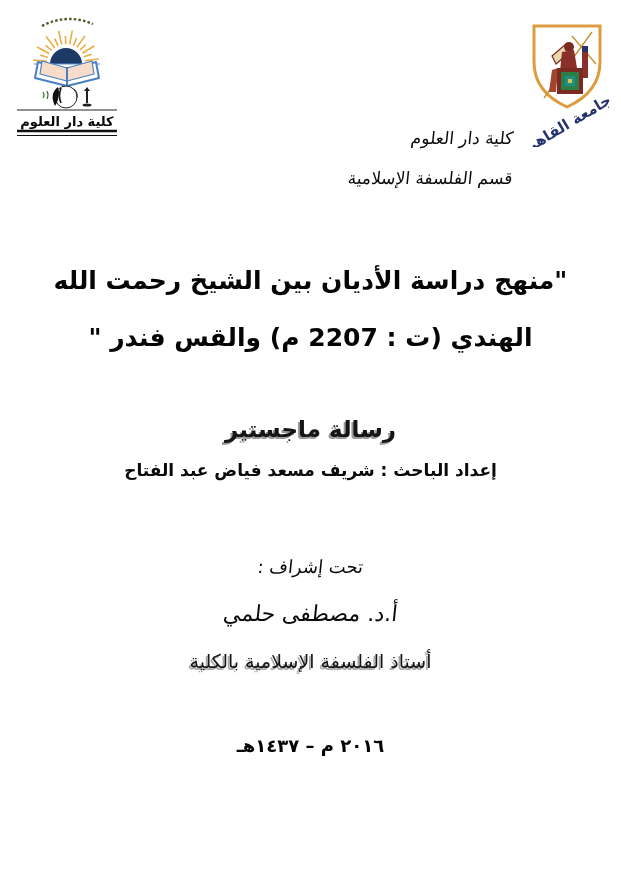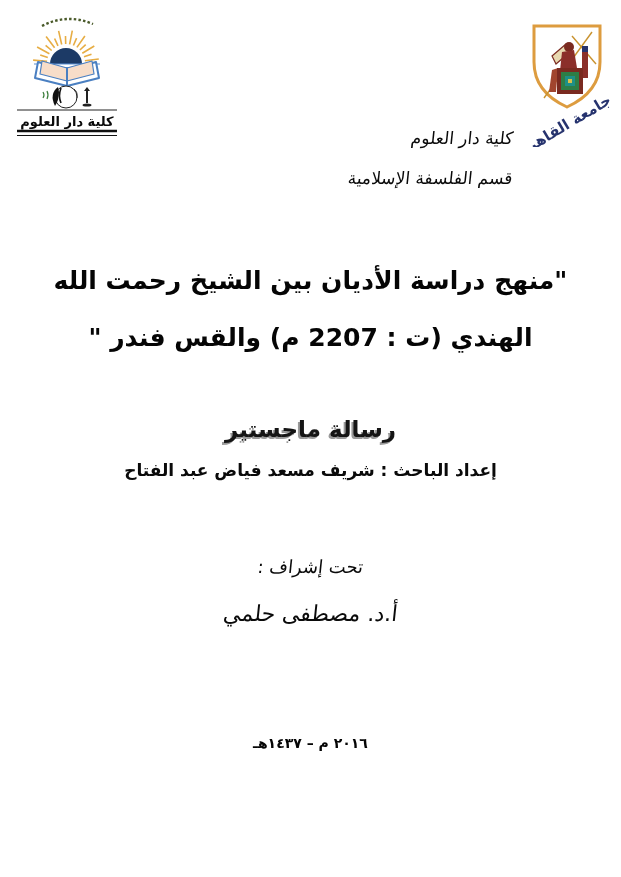--- a/index.html
+++ b/index.html
@@ -67,21 +67,21 @@
   }
   .supervisor-title{
     top:650px;
     font-size:19px;
     color:#151515;
     text-shadow:-2px 2px 0 #a8a8a8;
   }
 
   .date-line{
     top:735px;
-    font-size:14px;
+    font-size:18px;
     font-weight:bold;
     color:#050505;
   }
 
   svg text{font-family:"DejaVu Sans", sans-serif;}
 </style>
 </head>
 <body>
 
 <div class="page">
@@ -167,16 +167,17 @@
     <div>"منهج دراسة الأديان بين الشيخ رحمت الله</div>
     <div>الهندي (ت : 2207 م) والقس فندر "</div>
   </div>
 
   <div class="abs center rtl thesis-type">رسالة ماجستير</div>
 
   <div class="abs center rtl author-line">إعداد الباحث : شريف مسعد فياض عبد الفتاح</div>
 
   <div class="abs center rtl supervision-heading">تحت إشراف :</div>
   <div class="abs center rtl supervisor-name">أ.د. مصطفى حلمي</div>
+  <div class="abs center rtl supervisor-title">أستاذ الفلسفة الإسلامية بالكلية</div>
 
   <div class="abs center rtl date-line">٢٠١٦ م – ١٤٣٧هـ</div>
 
 </div>
 
 </body></html>

